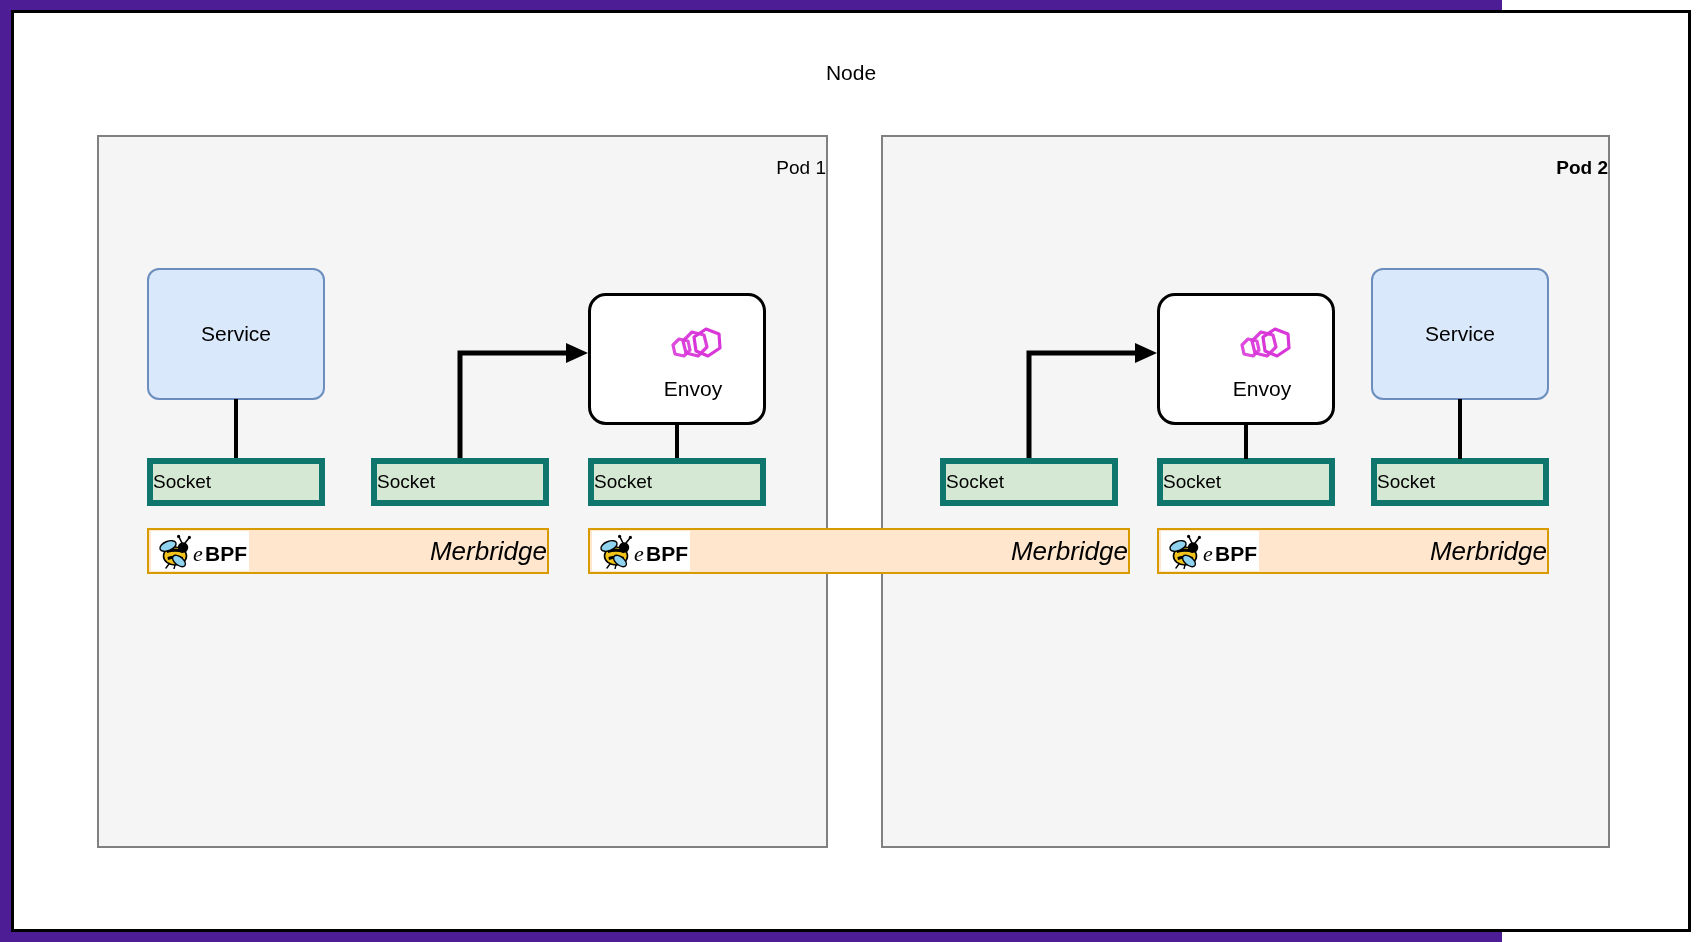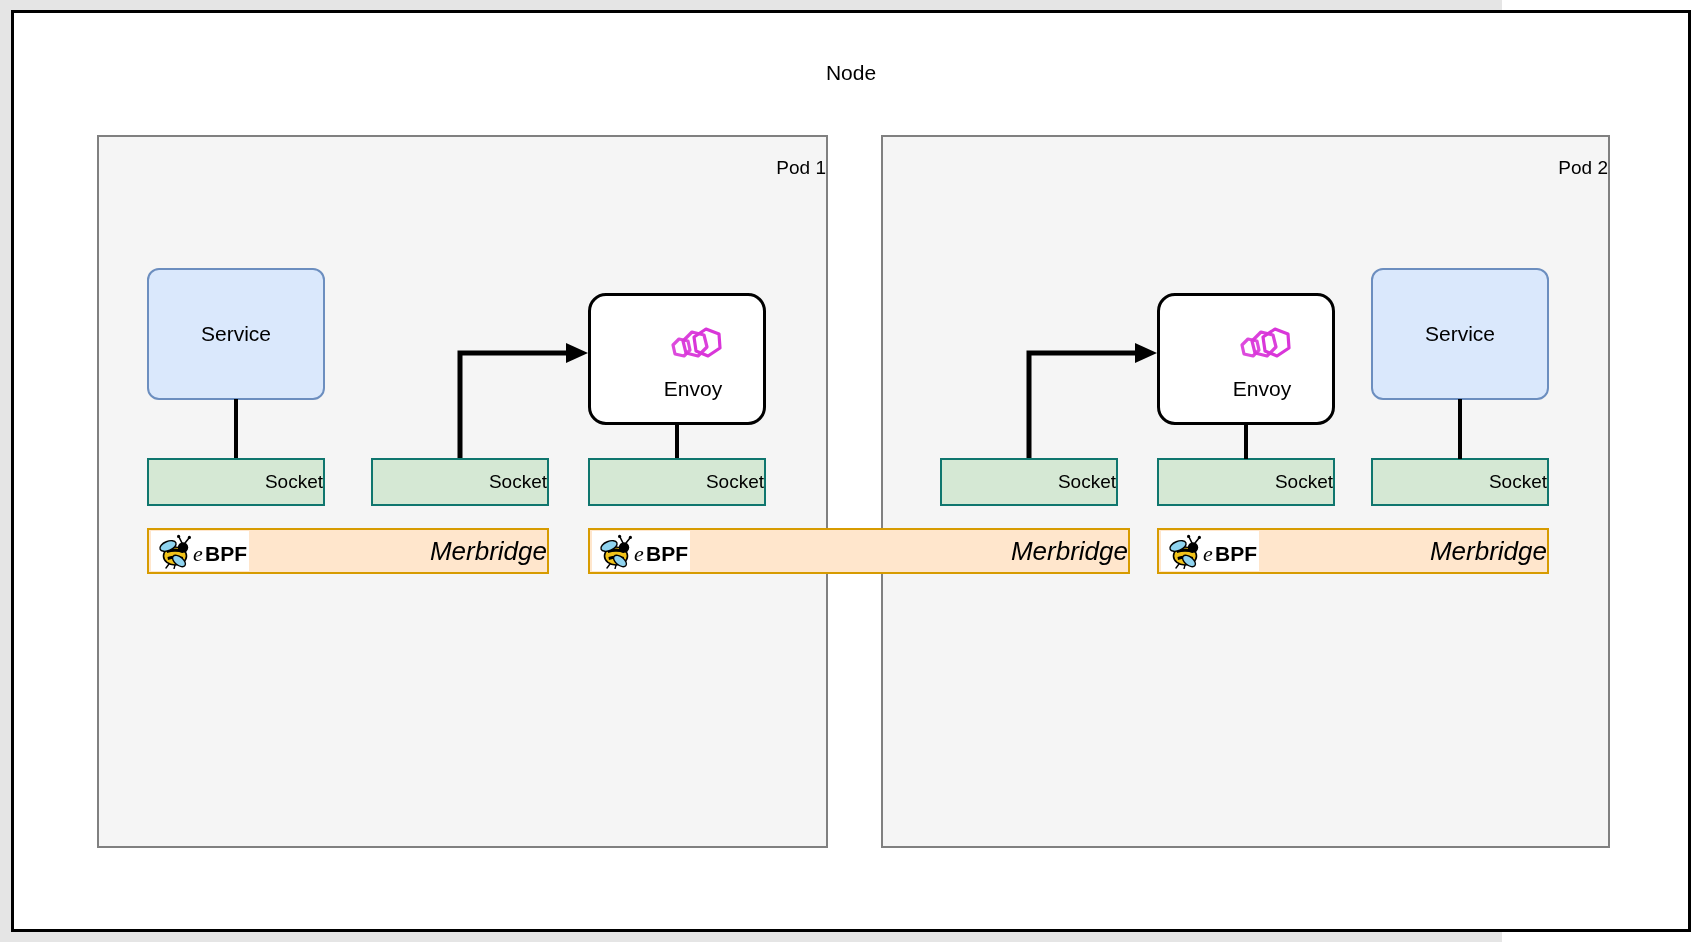--- a/index.html
+++ b/index.html
@@ -6,21 +6,21 @@
   html, body {
     width: 1702px; height: 942px;
     background: #ffffff;
     font-family: "Liberation Sans", sans-serif;
     overflow: hidden;
   }
   .canvas {
     position: relative;
     width: 1502px;
     height: 942px;
-    background: #e5e5e5;
+    background: #4c1d95;
   }
 
   
   .node-frame {
     position: absolute;
     left: 11px; top: 10px;
     width: 1680px; height: 922px;
     border: 3px solid #000000;
     background: #ffffff;
   }
@@ -37,21 +37,21 @@
 
   
   .pod {
     position: absolute;
     top: 135px;
     height: 713px;
     background: #f5f5f5;
     border: 2px solid #808080;
   }
   .pod-1 { left: 97px;  width: 731px; }
-  .pod-2 { left: 881px; width: 729px; }
+  .pod-2 { left: 881px; width: 729px; font-weight: bold; }
   .pod-title {
     position: absolute;
     left: 0; right: 0;
     top: 20px;
     text-align: right;
     font-size: 19px;
     color: #000000;
     white-space: nowrap;
   }
 
@@ -83,24 +83,24 @@
     padding-left: 32px;
   }
   .envoy-logo { width: 64px; height: 54px; display: block; margin-bottom: 6px; }
   .envoy-label { font-size: 21px; color: #000000; }
 
   
   .socket-box {
     position: absolute;
     width: 178px; height: 48px;
     background: #d5e8d4;
-    border: 2px solid #0f766e;
-    display: flex;
-    align-items: center;
-    justify-content: flex-end;
+    border: 6px solid #0f766e;
+    display: flex;
+    align-items: center;
+    justify-content: flex-start;
     font-size: 19px;
     color: #000000;
   }
 
   
   .merbridge-bar {
     position: absolute;
     height: 46px;
     background: #ffe6cc;
     border: 2px solid #d79b00;

